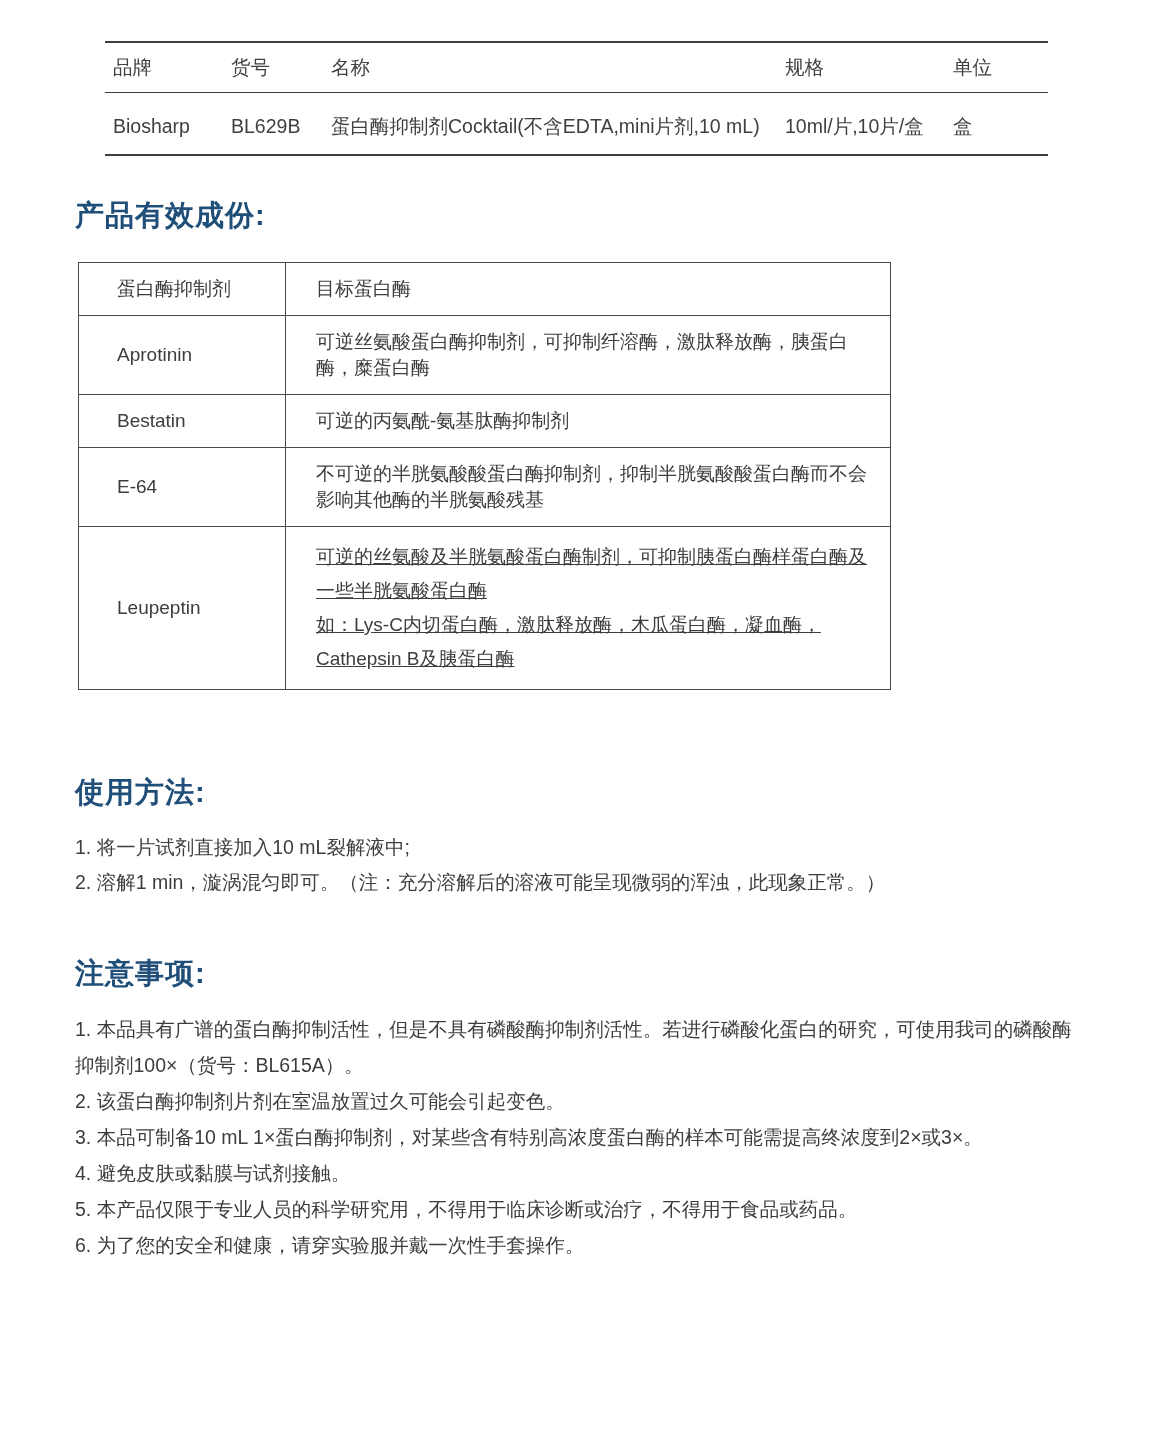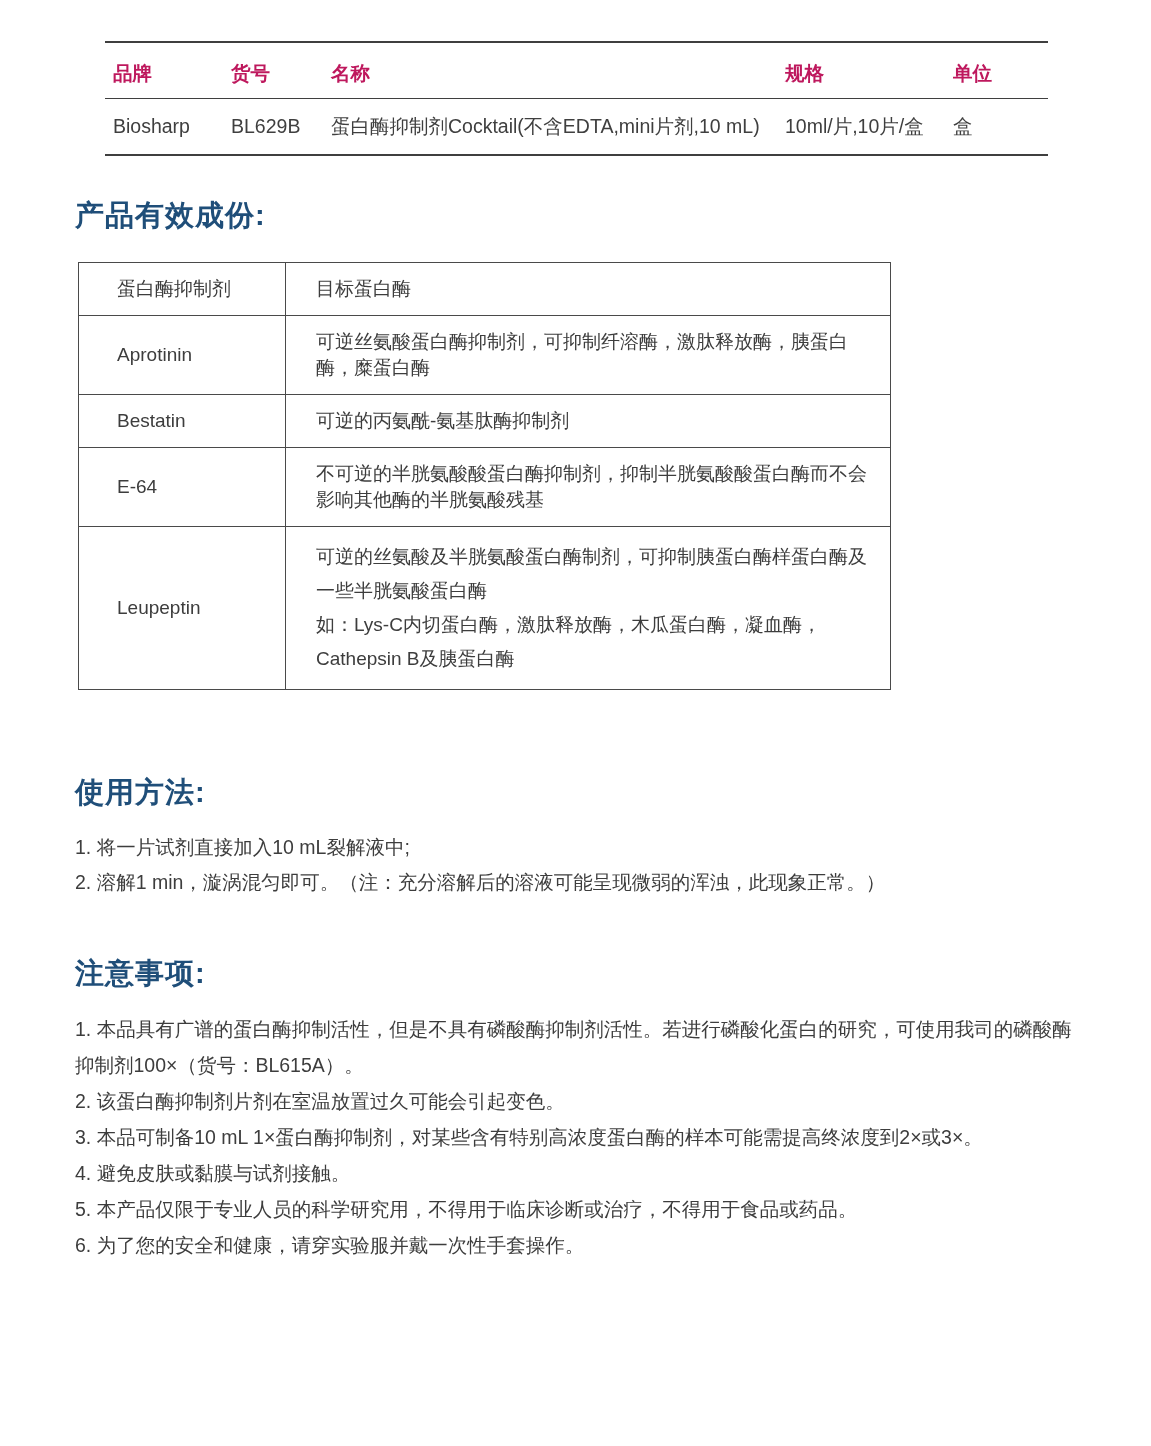--- a/index.html
+++ b/index.html
@@ -23,29 +23,29 @@
   .product-table {
     width: 943px;
     margin-left: 30px;
     border-collapse: collapse;
     font-size: 19.5px;
     color: #3f3f3f;
   }
   .product-table th {
     border-top: 2px solid #3f3f3f;
     border-bottom: 1.5px solid #3f3f3f;
-    font-weight: 700;
-    color: #be185d;
+    font-weight: 400;
+    color: #404040;
     text-align: left;
-    padding: 17px 0 11px 8px;
+    padding: 11px 0 11px 8px;
     white-space: nowrap;
   }
   .product-table td {
     border-bottom: 2px solid #3f3f3f;
-    padding: 14px 0 14px 8px;
+    padding: 20px 0 14px 8px;
     white-space: nowrap;
   }
   .product-table th.center, .product-table td.center {
     text-align: left;
     padding-left: 0;
   }
   .col-brand { width: 118px; }
   .col-cat   { width: 100px; }
   .col-name  { width: 462px; }
   .col-spec  { width: 168px; }
@@ -87,21 +87,21 @@
   .ing-table td {
     border: 1.5px solid #4a4a4a;
     padding: 13px 10px 13px 30px;
     vertical-align: middle;
     line-height: 26px;
   }
   .ing-table td.ing-name {
     width: 158px;
     padding-left: 38px;
   }
-  .ing-table .two-line div { line-height: 34px; }
+  .ing-table .two-line div { line-height: 34px; text-decoration: underline; }
 </style>
 </head>
 <body>
 
 <div class="page">
 
   <table class="product-table">
     <colgroup>
       <col class="col-brand">
         <col class="col-cat">

